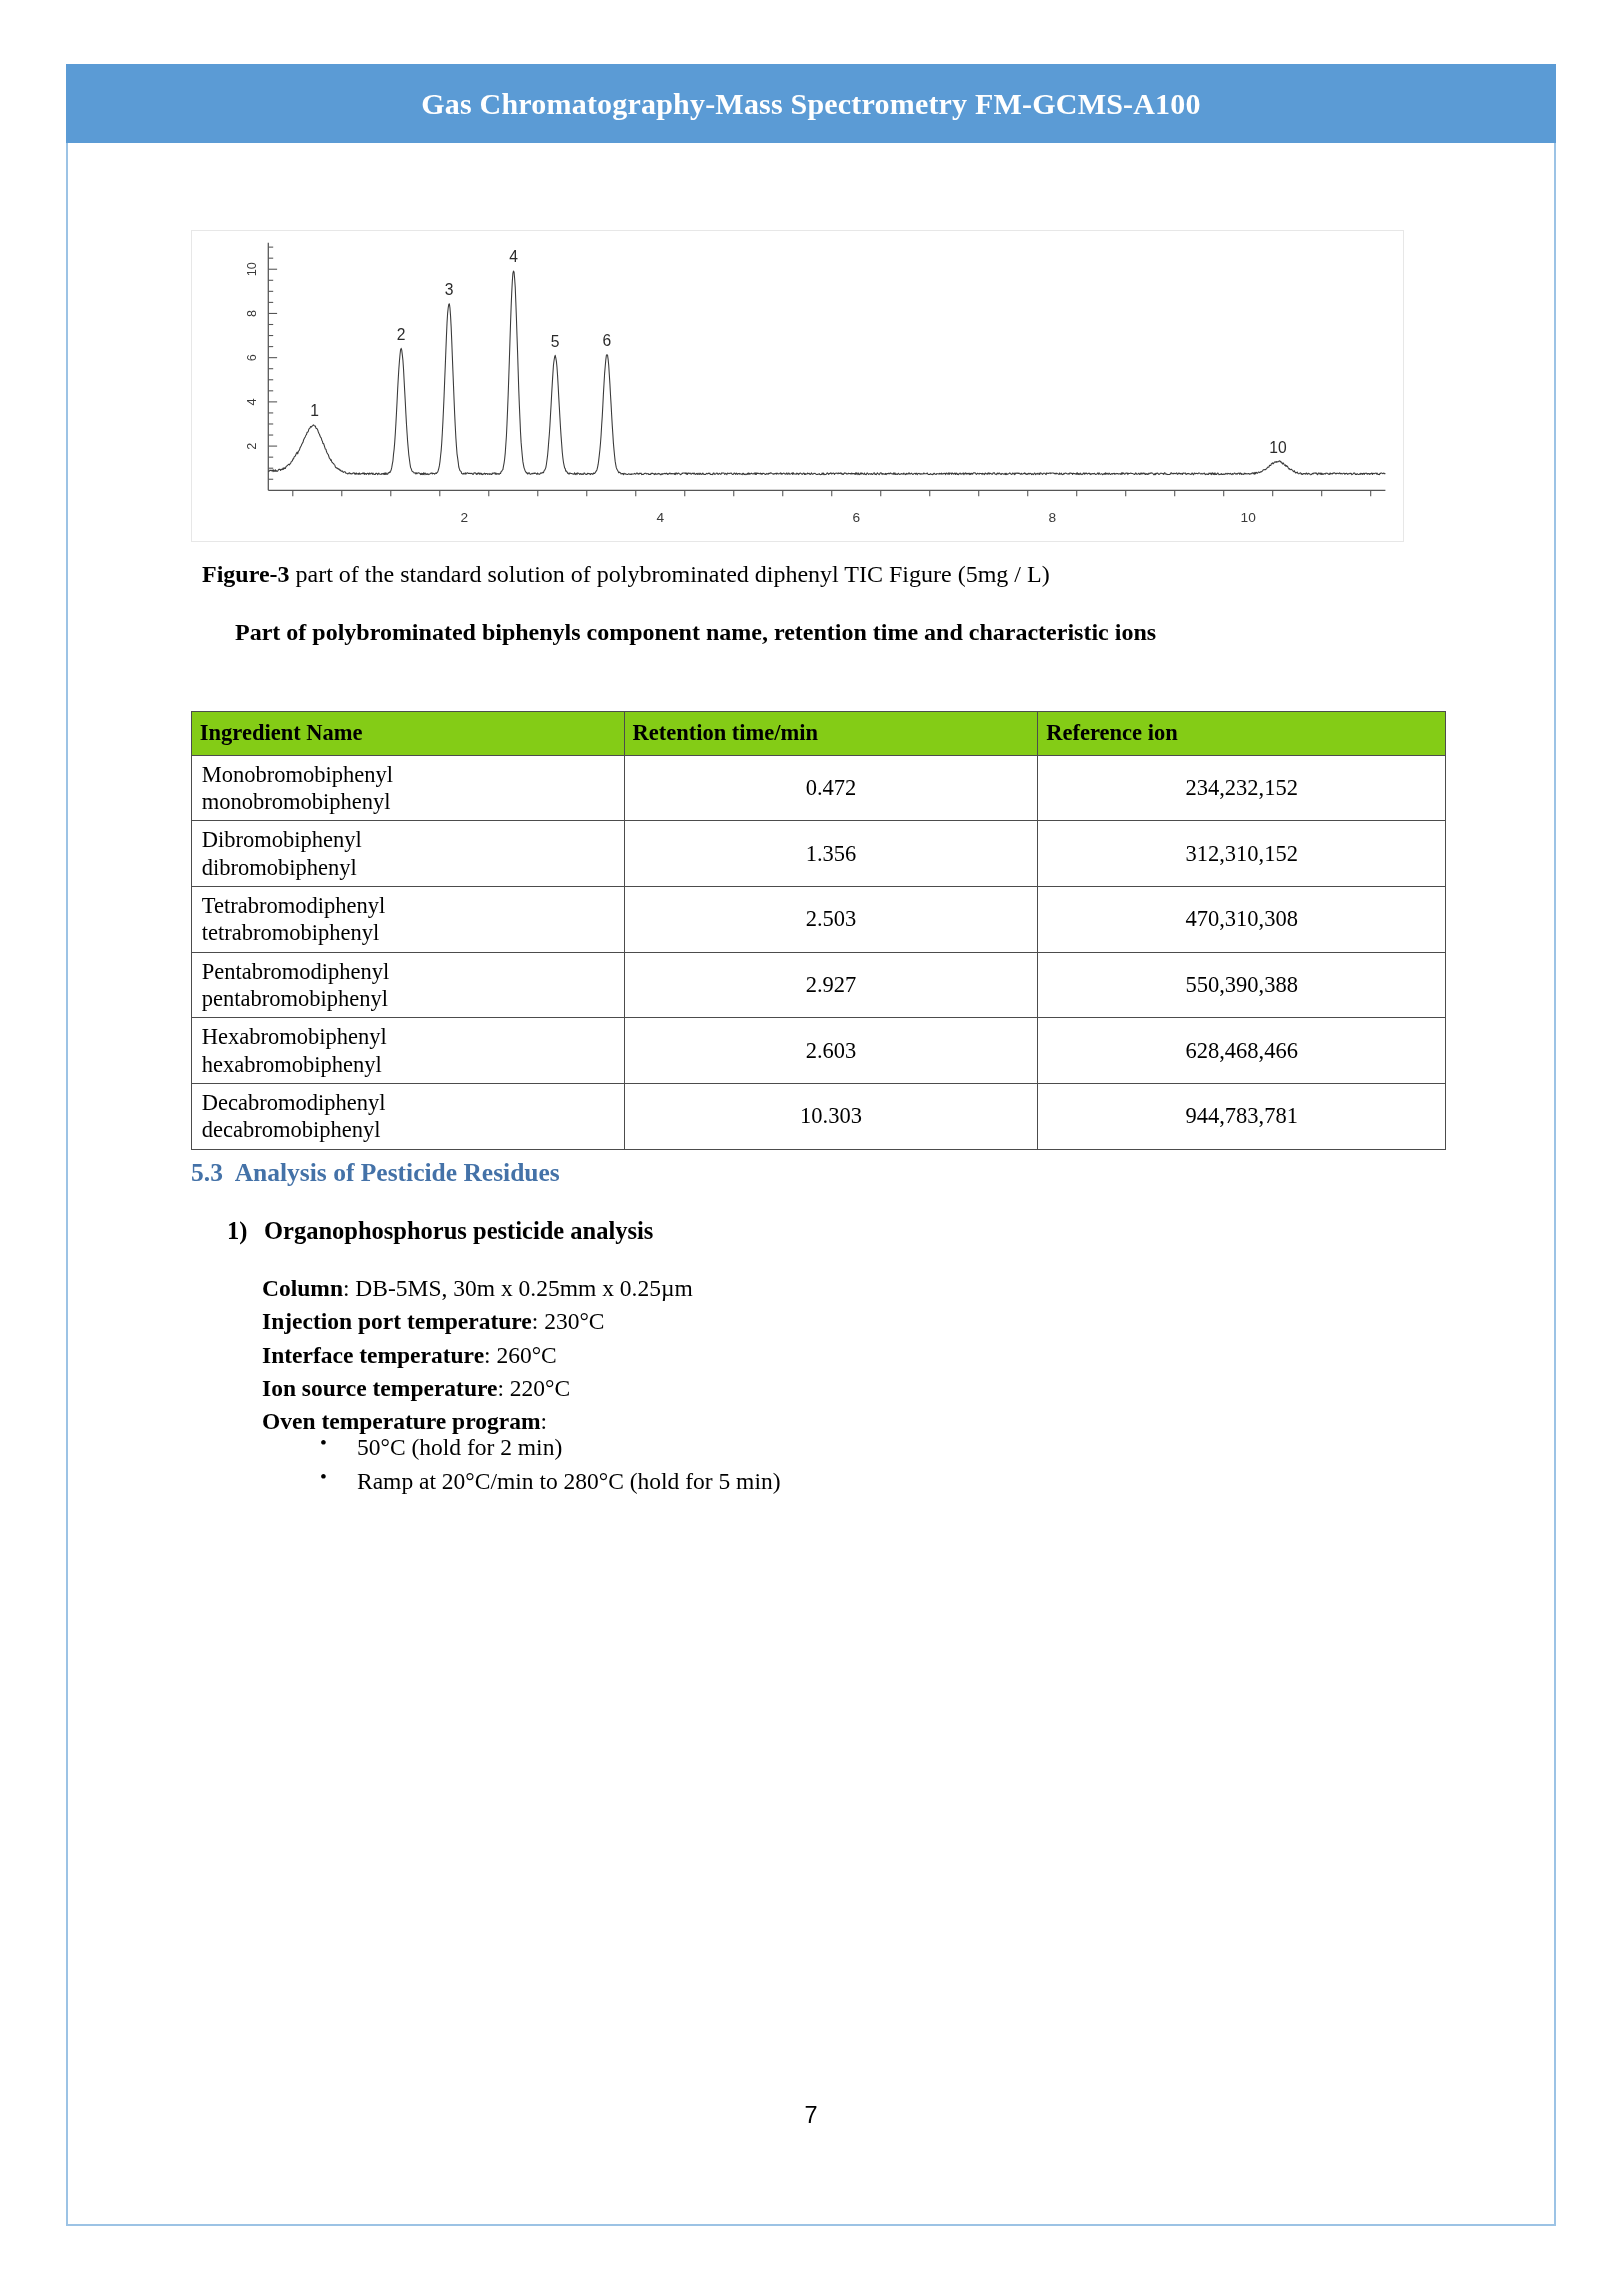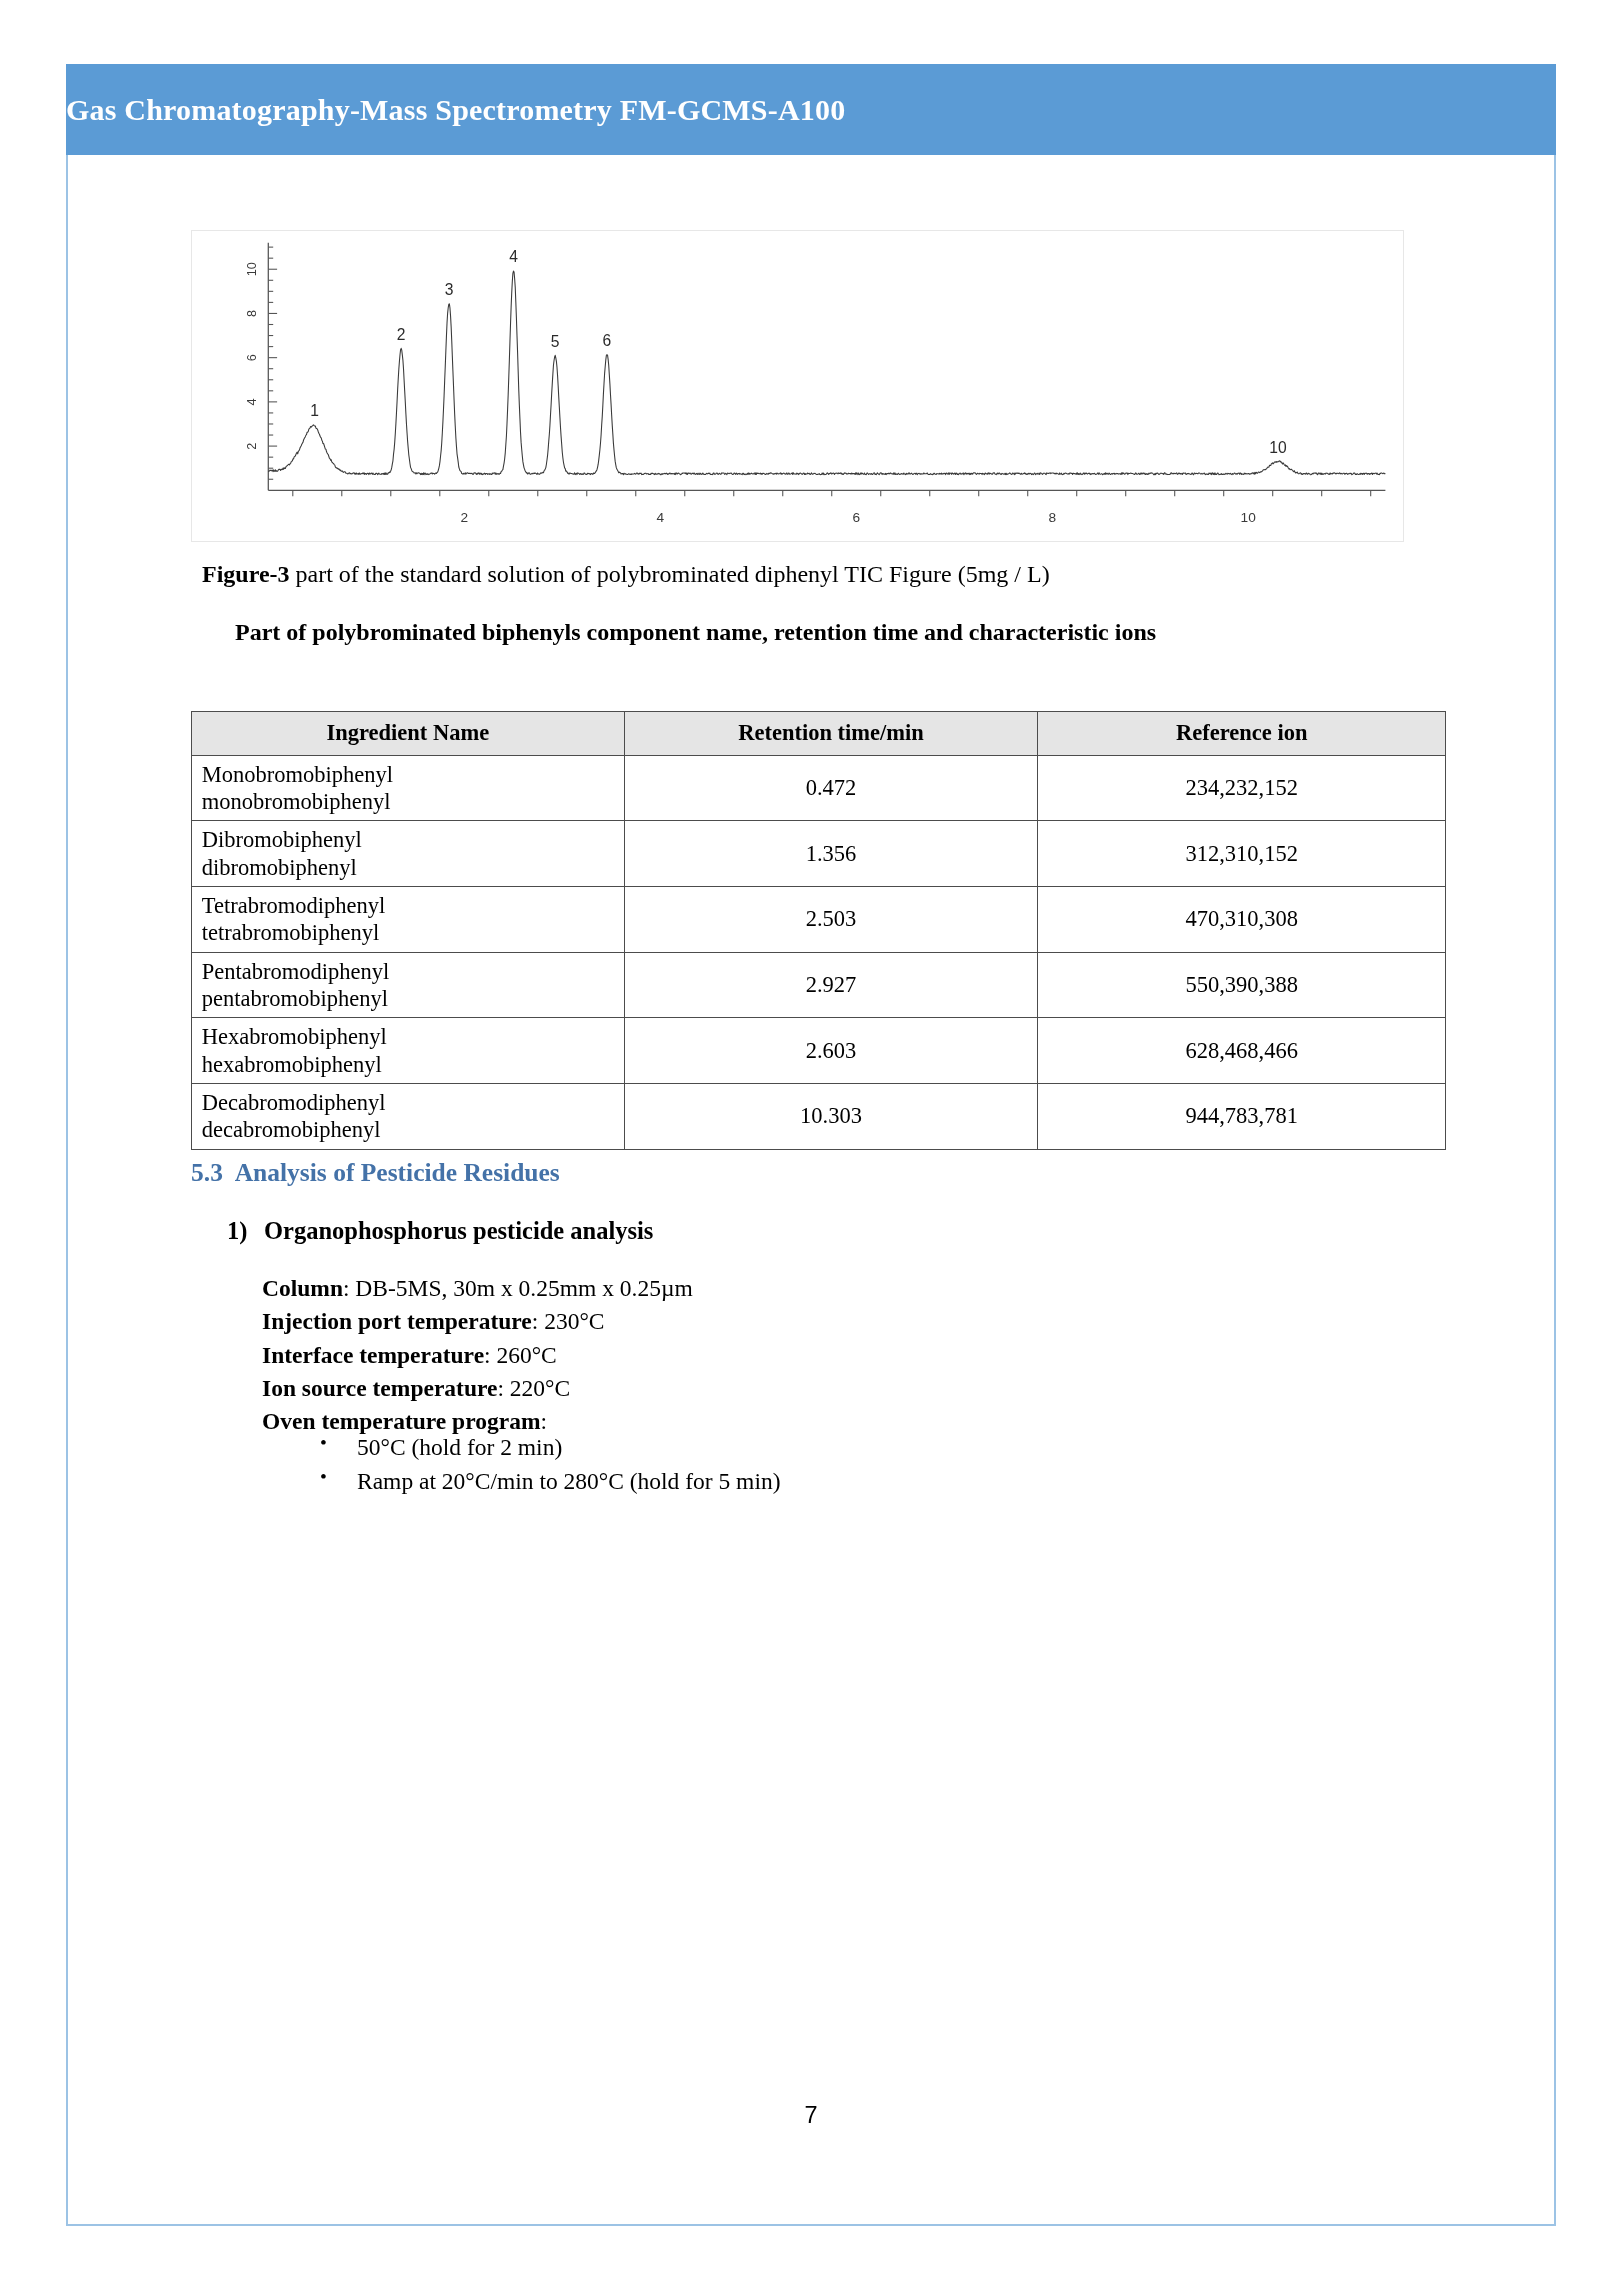--- a/index.html
+++ b/index.html
@@ -26,26 +26,26 @@
     border: 2px solid #9CC3E5;
     box-sizing: border-box;
   }
 
   
   #header-bar {
     position: absolute;
     left: 66px;
     top: 64px;
     width: 1490px;
-    height: 91px;
+    height: 79px;
     background: #5B9BD5;
     box-sizing: border-box;
     display: flex;
     align-items: center;
-    justify-content: flex-start;
+    justify-content: center;
   }
   #header-title {
     color: #ffffff;
     font-size: 30px;
     font-weight: bold;
     letter-spacing: 0.2px;
     font-family: "Liberation Serif", serif;
   }
 
   
@@ -105,22 +105,22 @@
     border-collapse: collapse;
     font-size: 22.5px;
     table-layout: fixed;
   }
   #ion-table th, #ion-table td {
     border: 1.6px solid #4c4c4c;
     padding: 3.9px 7.8px;
     vertical-align: middle;
   }
   #ion-table thead th {
-    background: #e5e5e5;
-    text-align: center;
+    background: #84cc16;
+    text-align: left;
     font-weight: bold;
     height: 37px;
     padding: 2.9px 7.8px;
   }
   #ion-table td.name {
     text-align: left;
     line-height: 1.22;
     padding: 4.9px 9.8px;
   }
   #ion-table td.num {

